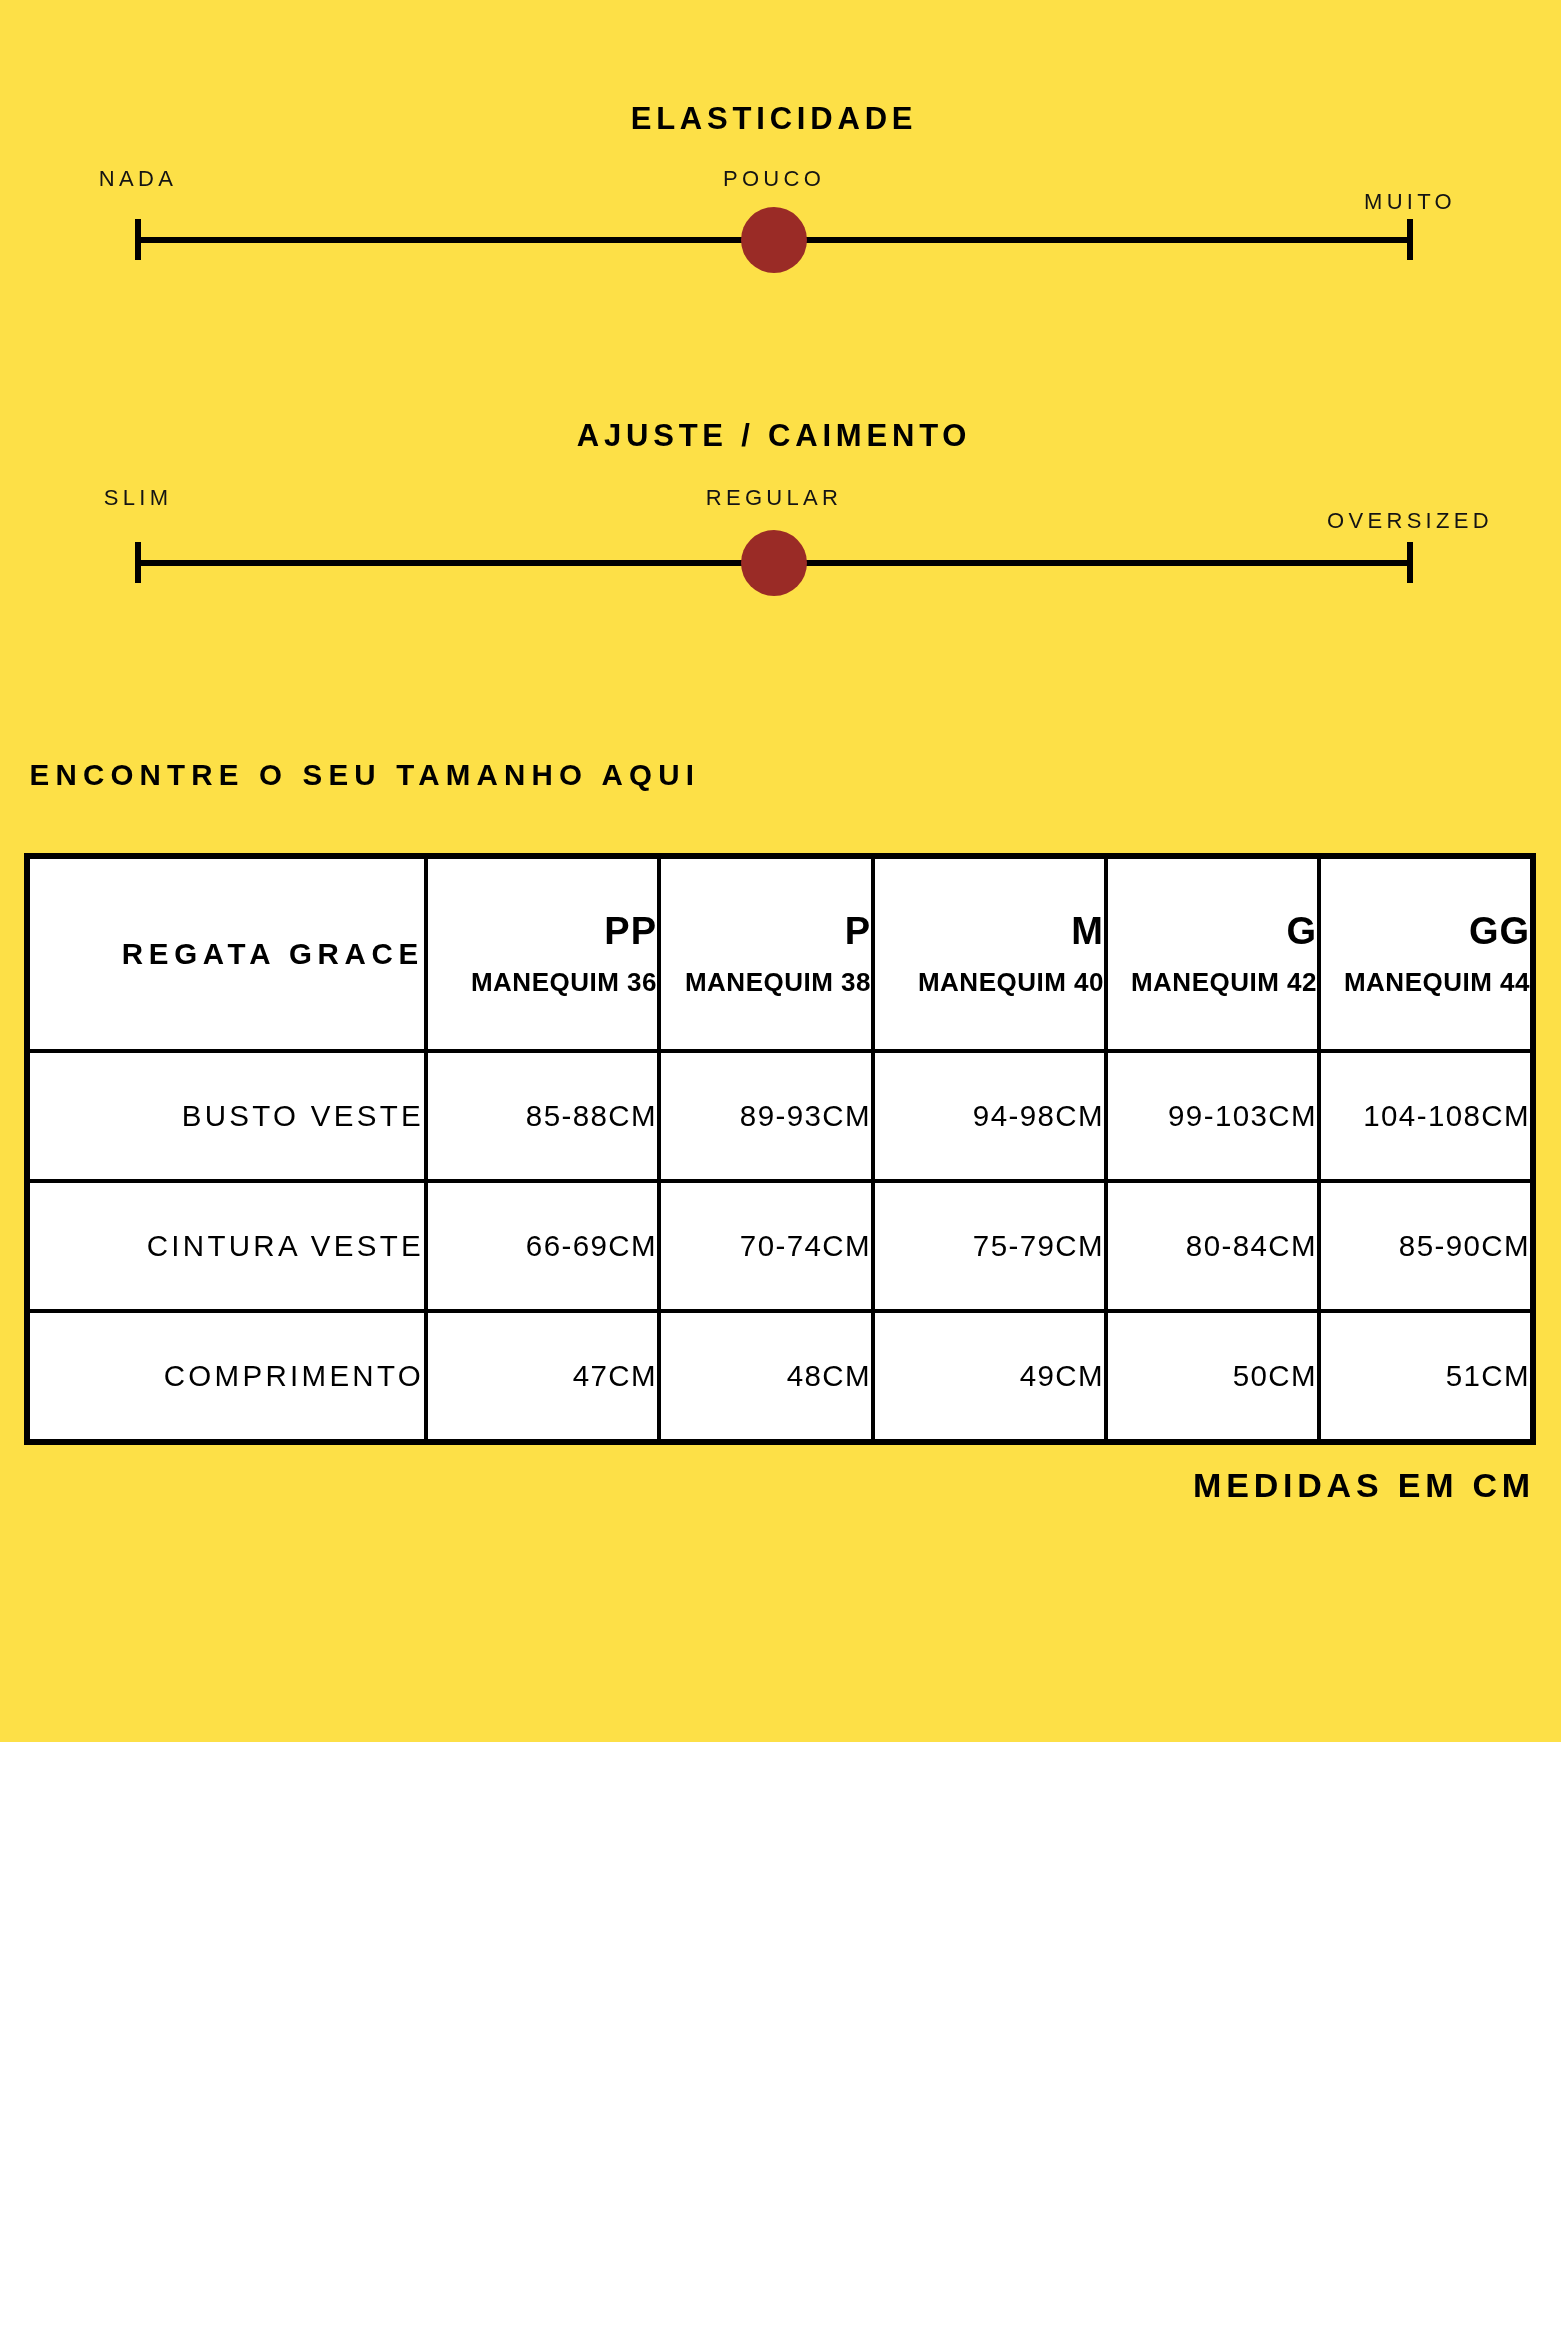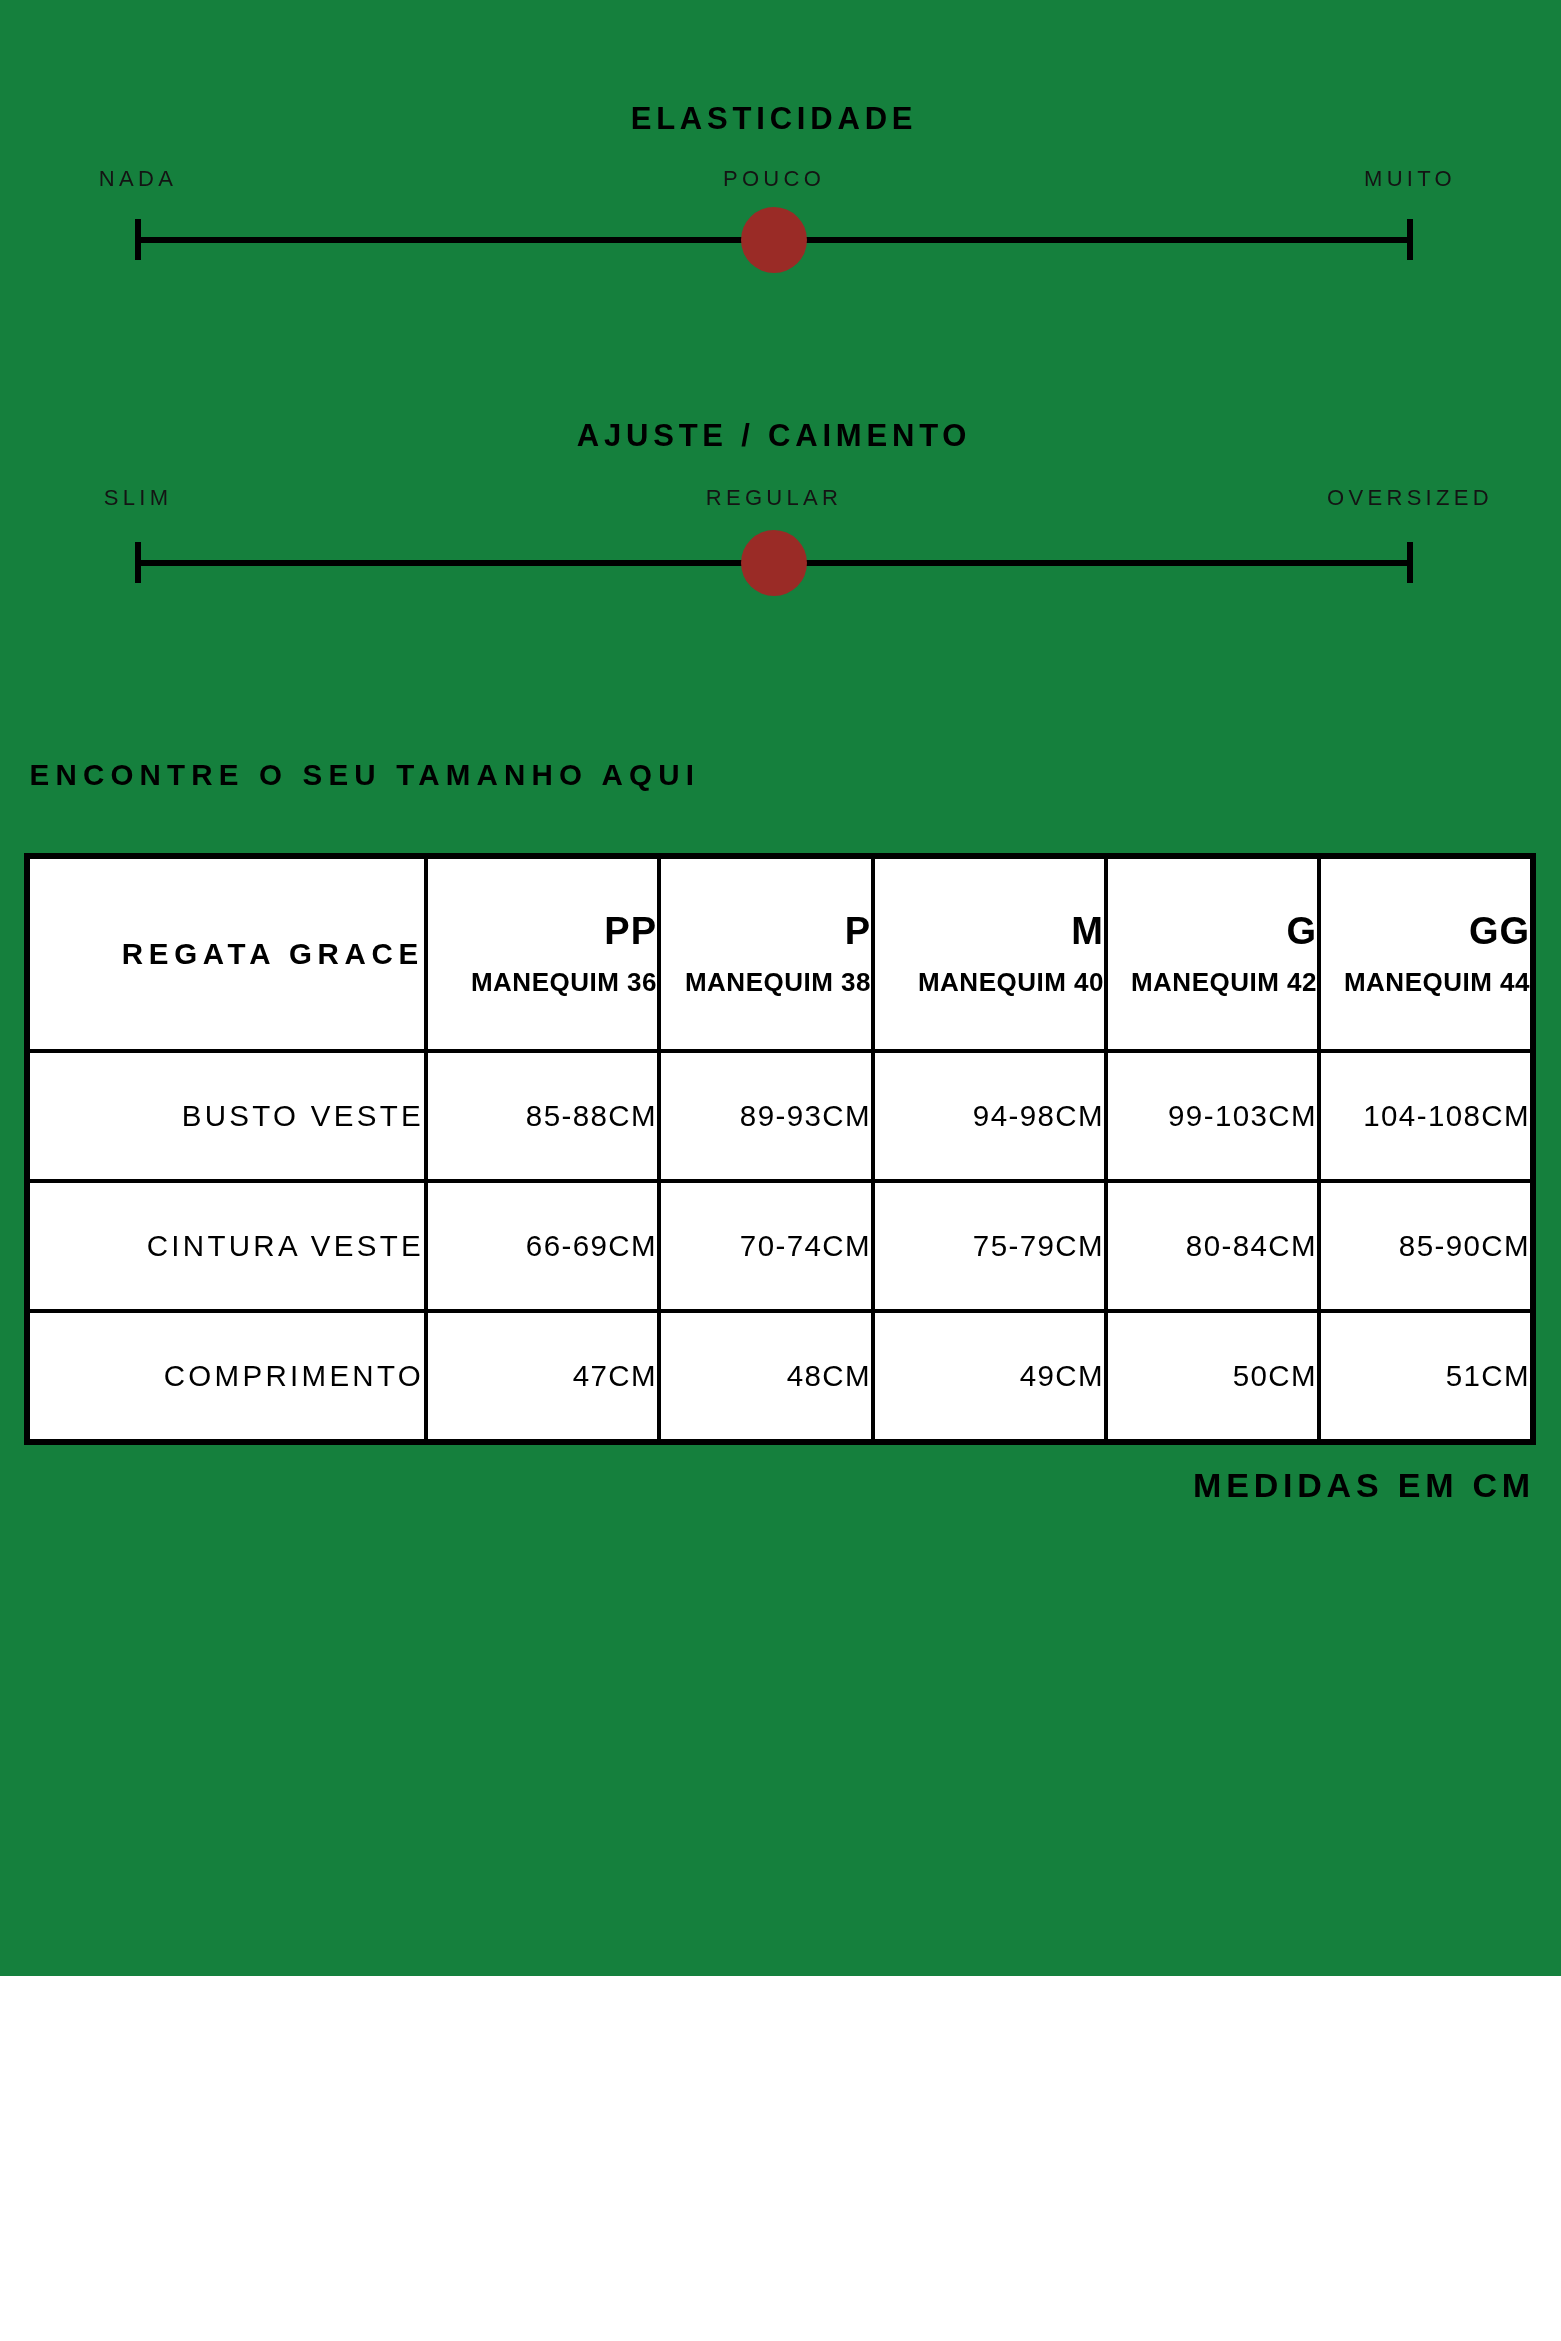--- a/index.html
+++ b/index.html
@@ -1,20 +1,20 @@
 <!DOCTYPE html>
 <html style="font-size:7.6px"><head>
 <meta charset="utf-8">
 <style>
   html, body { margin: 0; padding: 0; }
   .canvas {
     position: relative;
     width: 1561px;
-    height: 1976px;
-    background: #15803d;
+    height: 1742px;
+    background: #fde047;
     font-family: "Liberation Sans", sans-serif;
     color: #000;
     overflow: hidden;
   }
 
   
   .slider-title {
     position: absolute;
     left: 138px;
     width: 1272px;
@@ -33,21 +33,21 @@
     letter-spacing: 4.3px;
     color: #141414;
   }
   .slider-labels .lbl {
     position: absolute;
     transform: translateX(-50%);
     white-space: nowrap;
   }
   .lbl.left   { left: 0; }
   .lbl.center { left: 50%; }
-  .lbl.right  { left: 100%; }
+  .lbl.right  { left: 100%; margin-top: 23px; }
   .track {
     position: absolute;
     left: 138px;
     width: 1272px;
     height: 5.7px;
     background: #000;
   }
   .cap {
     position: absolute;
     width: 6.2px;

